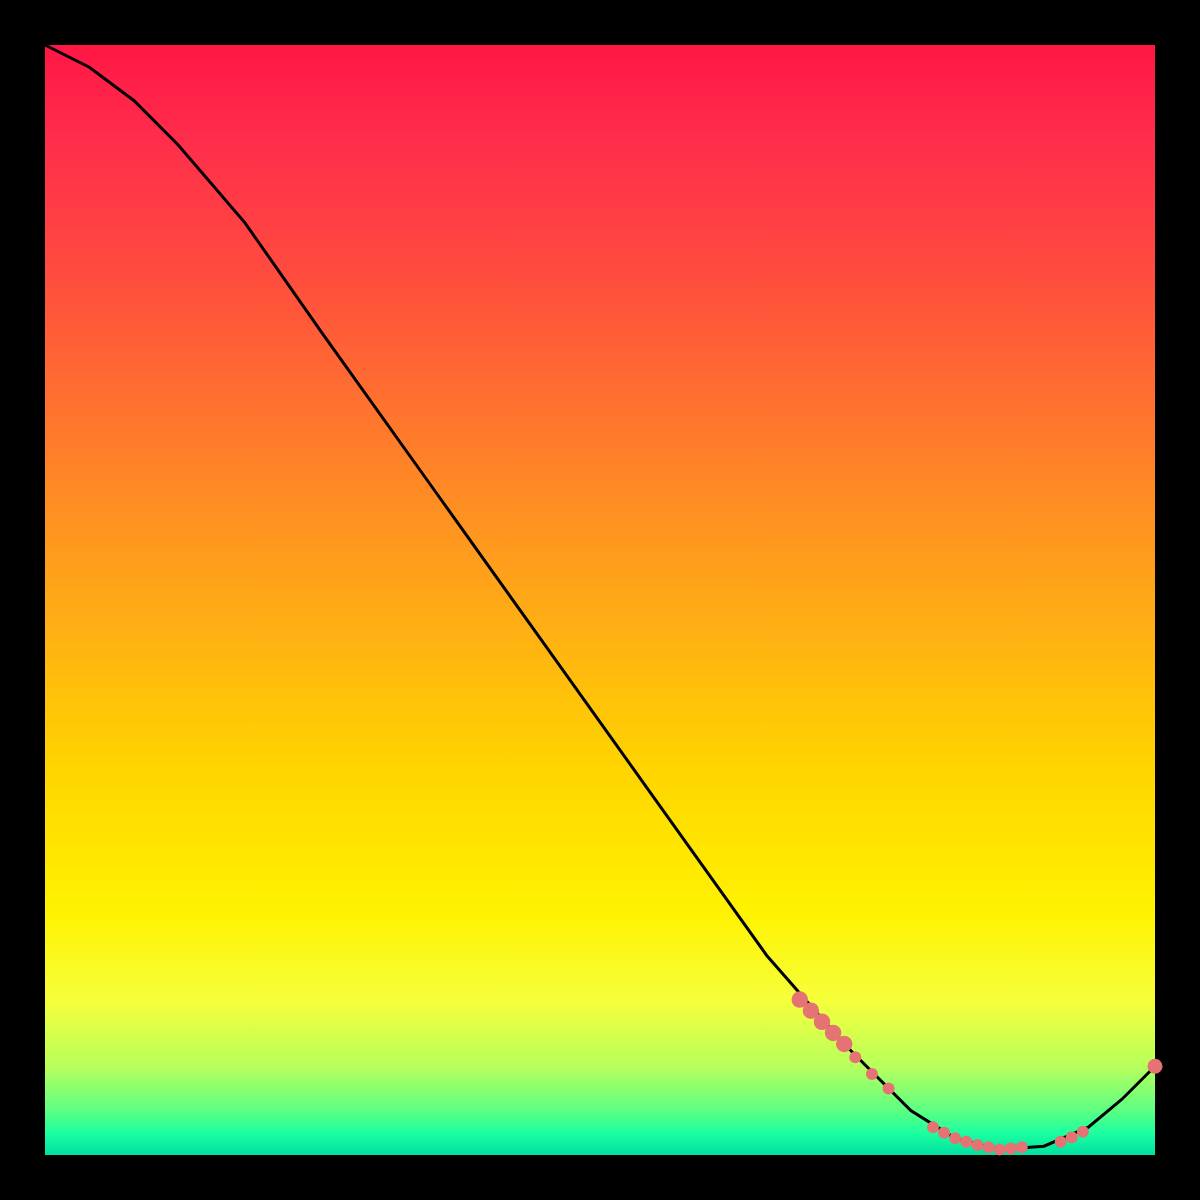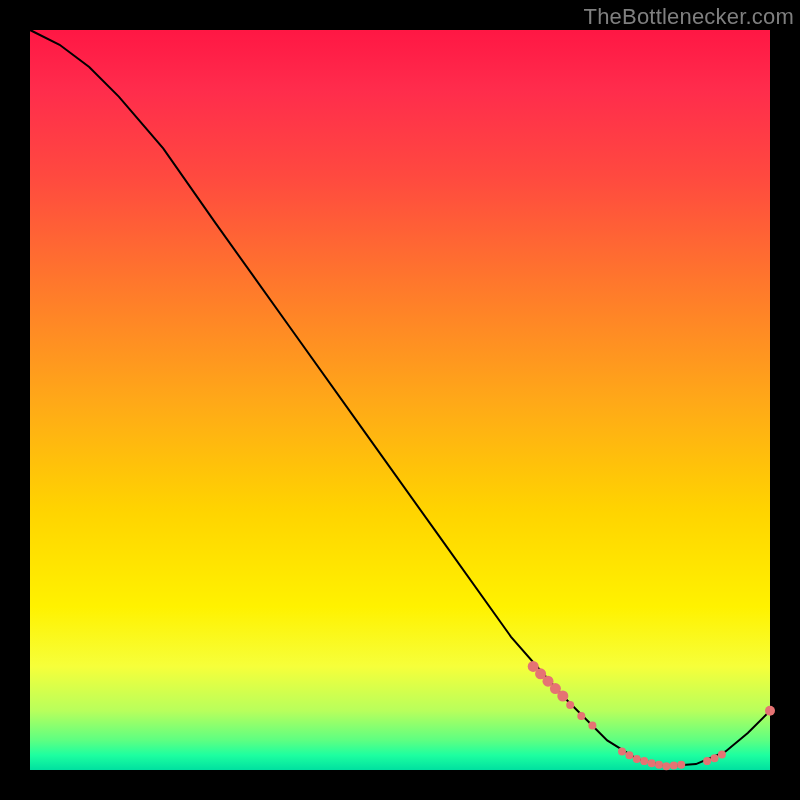--- a/index.html
+++ b/index.html
@@ -97,14 +97,13 @@
           <circle cx="643.8" cy="735.6" r="4" class="marker"></circle>
           <circle cx="651.2" cy="734.8" r="4" class="marker"></circle>
           <circle cx="677.1" cy="731.1" r="4" class="marker"></circle>
           <circle cx="684.5" cy="728.2" r="4" class="marker"></circle>
           <circle cx="691.9" cy="724.5" r="4" class="marker"></circle>
           <circle cx="740.0" cy="680.8" r="5" class="marker-big"></circle>
         </g>
     </svg>
   </div>
 
-  <div class="attribution">TheBottlenecker.com</div>
 </div>
 
 </body></html>

